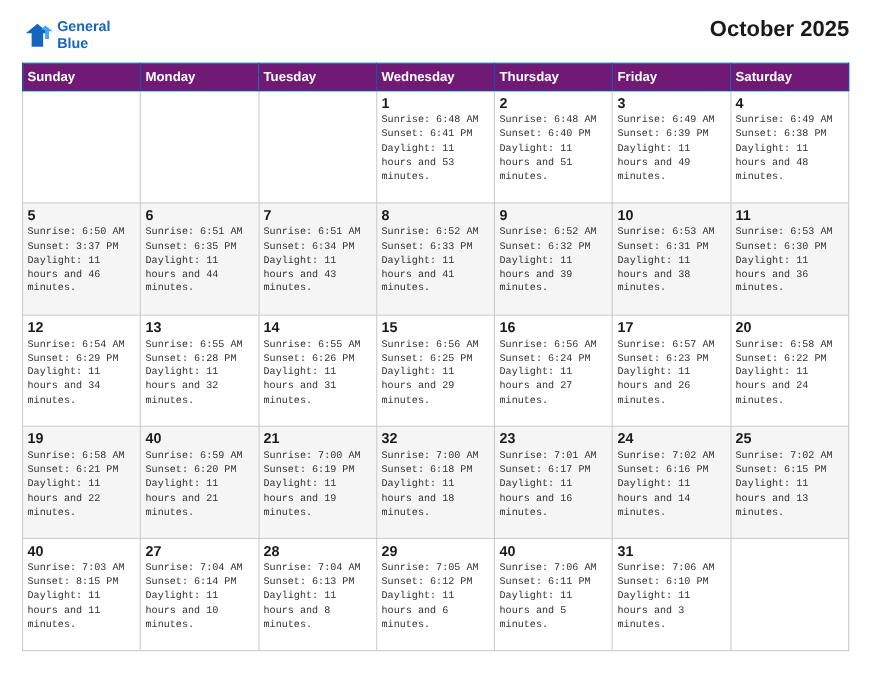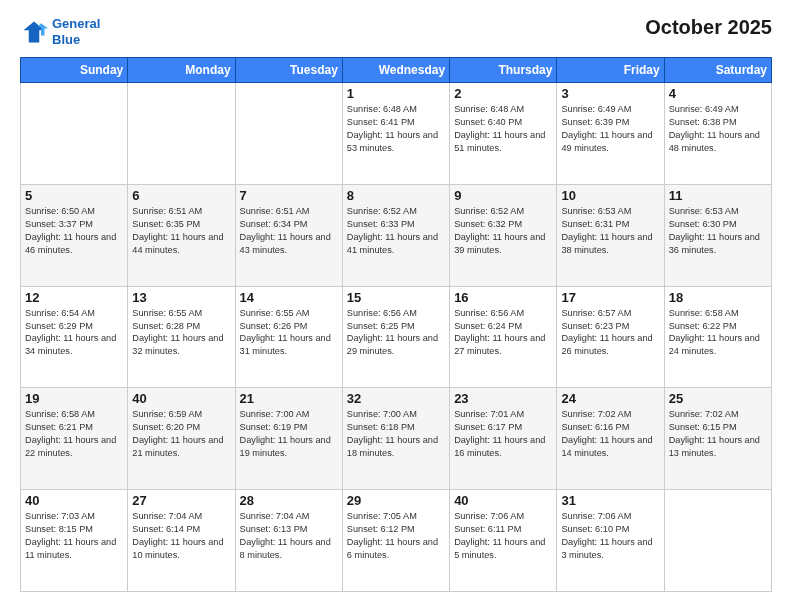--- a/index.html
+++ b/index.html
@@ -56,26 +56,26 @@
       margin-top: 2px;
     }
     .calendar {
       flex: 1;
       border: 1px solid #ccc;
       border-collapse: collapse;
       width: 100%;
       table-layout: fixed;
     }
     .calendar th {
-      background: #3b82f6;
+      background: #701a75;
       color: #fff;
       font-size: 12px;
       font-weight: bold;
       padding: 5px 4px;
-      text-align: right;
+      text-align: left;
       border: 1px solid #1050a0;
     }
     .calendar td {
       vertical-align: top;
       padding: 3px 4px;
       border: 1px solid #ccc;
       font-size: 9.5px;
       color: #333;
       height: 88px;
       background: #fff;
@@ -87,20 +87,21 @@
       font-size: 13px;
       font-weight: bold;
       color: #1a1a1a;
       display: block;
       margin-bottom: 2px;
     }
     .day-info {
       font-size: 9.2px;
       color: #333;
       line-height: 1.4;
+      font-family: Liberation Mono, monospace;
     }
     .empty-cell {
       background: #fff !important;
     }
   </style>
 </head>
 <body>
 
 <div class="page">
   <div class="header">
@@ -253,21 +254,21 @@
 and 27 minutes.</div>
           </td>
           <td>
             <span class="day-num">17</span>
             <div class="day-info">Sunrise: 6:57 AM
 Sunset: 6:23 PM
 Daylight: 11 hours
 and 26 minutes.</div>
           </td>
           <td>
-            <span class="day-num">18</span>
+            <span class="day-num">20</span>
             <div class="day-info">Sunrise: 6:58 AM
 Sunset: 6:22 PM
 Daylight: 11 hours
 and 24 minutes.</div>
           </td>
         </tr>
         <tr>
           <td>
             <span class="day-num">19</span>
             <div class="day-info">Sunrise: 6:58 AM

